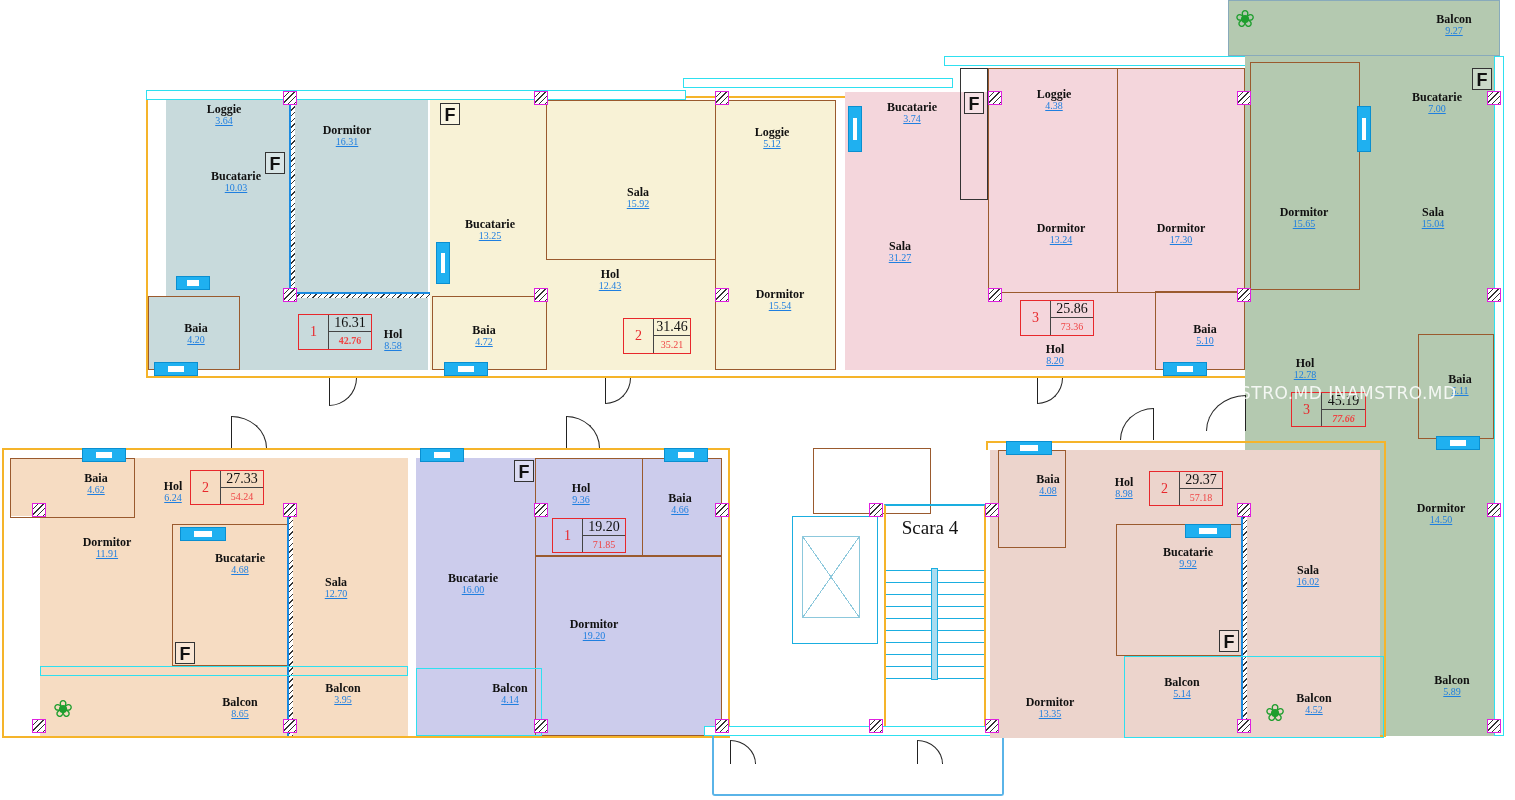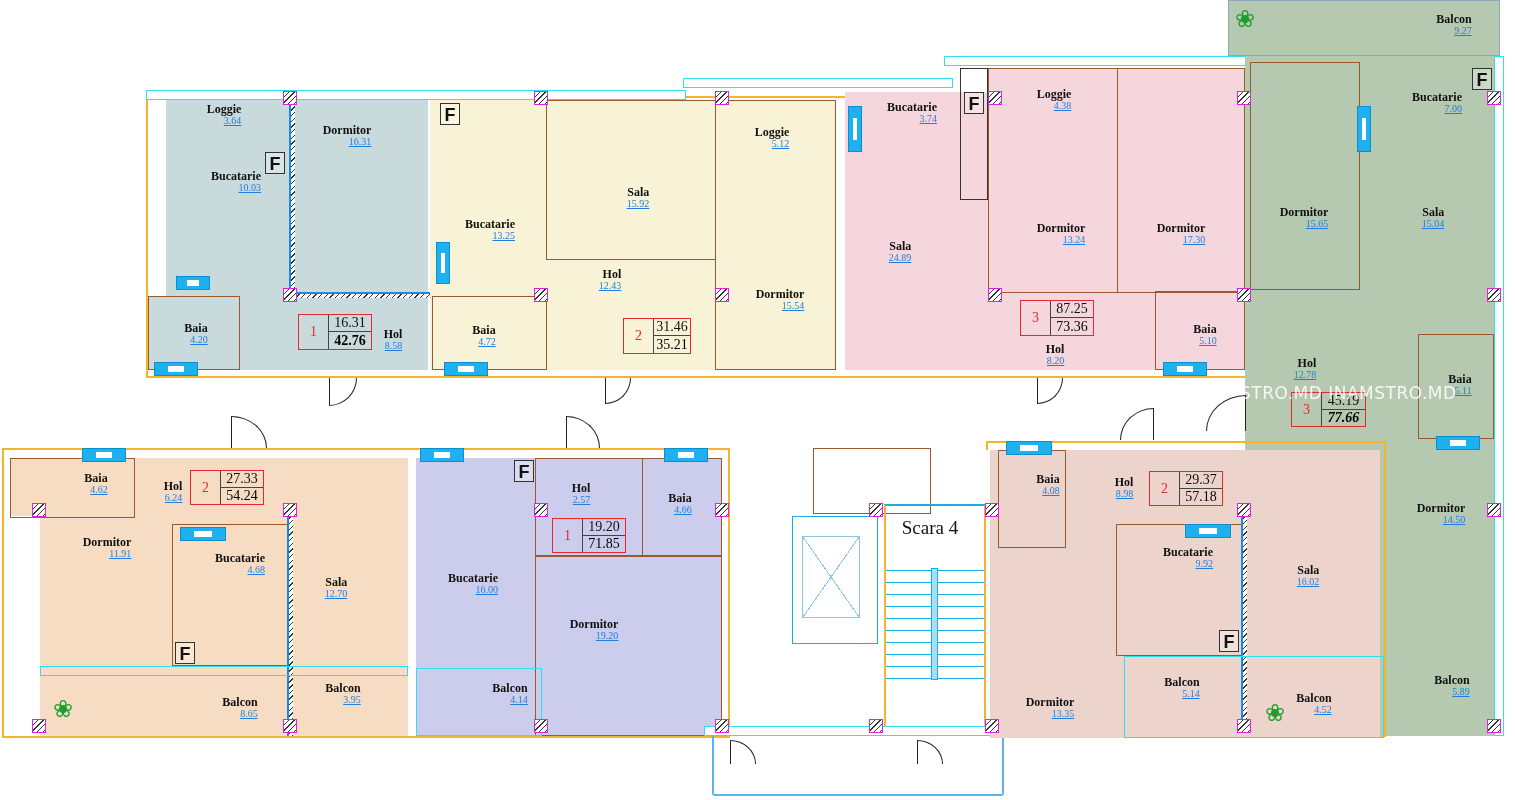--- a/index.html
+++ b/index.html
@@ -2,27 +2,27 @@
 <html><head>
 <meta charset="utf-8">
 <style>
   * { box-sizing: border-box; margin: 0; padding: 0; }
   html, body { width: 1515px; height: 800px; background: #ffffff; overflow: hidden; }
   body { position: relative; font-family: "Liberation Serif", serif; }
   #plan { position: absolute; left: 0; top: 0; width: 1515px; height: 800px; }
   .zone { position: absolute; }
   .room { position: absolute; border: 1.5px solid #9a5a2e; }
   .room.nob { border: none; }
-  .lbl { position: absolute; text-align: right; white-space: nowrap; transform: translateX(-50%); line-height: 1.05; }
+  .lbl { position: absolute; text-align: center; white-space: nowrap; transform: translateX(-50%); line-height: 1.05; }
   .lbl .n { display: block; font-weight: bold; font-size: 12px; color: #111; }
   .lbl .a { display: block; font-size: 10px; color: #1f7fe0; text-decoration: underline; }
   .badge { position: absolute; border: 1px solid #e8282c; display: grid; grid-template-columns: 30px 1fr; grid-template-rows: 1fr 1fr; background: transparent; }
   .badge .rooms { grid-row: 1 / 3; border-right: 1px solid #444; color: #e8282c; font-size: 14px; display: flex; align-items: center; justify-content: center; }
   .badge .liv { border-bottom: 1px solid #444; color: #111; font-size: 14px; display: flex; align-items: center; justify-content: center; }
-  .badge .tot { color: #000000; font-size: 14px; display: flex; align-items: center; justify-content: center; }
+  .badge .tot { color: #ef4444; font-size: 10px; display: flex; align-items: center; justify-content: center; }
   .wall-out { position: absolute; border: 2px solid #f5b42a; }
   .win { position: absolute; background: #1fb0f0; border: 1px solid #0a8fd0; }
   .win::after { content: ""; position: absolute; left: 30%; top: 25%; width: 40%; height: 50%; background: #fff; }
   .col { position: absolute; width: 14px; height: 14px; border: 1.5px solid #e020e0; background: repeating-linear-gradient(135deg, #fff 0 3px, #333 3px 4px); }
   .ftag { position: absolute; width: 20px; height: 22px; border: 1px solid #333; font-family: "Liberation Sans", sans-serif; font-weight: bold; font-size: 18px; text-align: center; line-height: 22px; color: #111; background: rgba(255,255,255,0.3); }
   .glass { position: absolute; border: 1.5px solid #2ee0f0; background: #fff; }
   .stairs { position: absolute; }
   .step { position: absolute; left: 0; right: 0; height: 0; border-top: 1.5px solid #1aaee0; }
   .watermark { position: absolute; color: rgba(255,255,255,0.85); font-family: "DejaVu Sans", sans-serif; font-size: 17px; letter-spacing: 0.5px; white-space: nowrap; }
   .door { position: absolute; border: 1px solid #222; border-radius: 0 100% 0 0; border-left: 1.5px solid #222; border-bottom: none; }
@@ -118,41 +118,41 @@
   <div class="lbl" style="left:912px;top:101px;">
       <span class="n">Bucatarie</span>
       <span class="a">3.74</span>
     </div>
   <div class="lbl" style="left:1054px;top:88px;">
       <span class="n">Loggie</span>
       <span class="a">4.38</span>
     </div>
   <div class="lbl" style="left:900px;top:240px;">
       <span class="n">Sala</span>
-      <span class="a">24.89</span>
+      <span class="a">31.27</span>
     </div>
   <div class="lbl" style="left:1061px;top:222px;">
       <span class="n">Dormitor</span>
       <span class="a">13.24</span>
     </div>
   <div class="lbl" style="left:1181px;top:222px;">
       <span class="n">Dormitor</span>
       <span class="a">17.30</span>
     </div>
   <div class="lbl" style="left:1055px;top:343px;">
       <span class="n">Hol</span>
       <span class="a">8.20</span>
     </div>
   <div class="lbl" style="left:1205px;top:323px;">
       <span class="n">Baia</span>
       <span class="a">5.10</span>
     </div>
   <div class="badge" style="left:1020px;top:300px;width:74px;height:36px;">
     <span class="rooms">3</span>
-    <span class="liv">87.25</span>
+    <span class="liv">25.86</span>
     <span class="tot">73.36</span>
   </div>
 
   <div class="zone" style="left:1245px;top:56px;width:250px;height:680px;background:#b4c9b0;"></div>
   <div class="zone" style="left:1250px;top:290px;width:130px;height:150px;background:#b4c9b0;"></div>
   <div class="zone" style="left:1228px;top:0px;width:272px;height:56px;background:#b4c9b0;border:1px solid #8ab;"></div>
   <div class="room" style="left:1250px;top:62px;width:110px;height:228px;"></div>
   <div class="room" style="left:1418px;top:334px;width:76px;height:105px;"></div>
   <div class="ftag" style="left:1472px;top:68px;">F</div>
   <div class="glass" style="left:1494px;top:56px;width:10px;height:680px;"></div>
@@ -244,21 +244,21 @@
 
   <div class="zone" style="left:416px;top:458px;width:306px;height:278px;background:#ccccec;"></div>
   <div class="room" style="left:535px;top:458px;width:108px;height:98px;"></div>
   <div class="room" style="left:642px;top:458px;width:80px;height:98px;"></div>
   <div class="room" style="left:535px;top:556px;width:187px;height:180px;"></div>
   <div class="glass" style="left:416px;top:668px;width:126px;height:68px;background:transparent;"></div>
   <div class="ftag" style="left:514px;top:460px;">F</div>
 
   <div class="lbl" style="left:581px;top:482px;">
       <span class="n">Hol</span>
-      <span class="a">2.57</span>
+      <span class="a">9.36</span>
     </div>
   <div class="lbl" style="left:680px;top:492px;">
       <span class="n">Baia</span>
       <span class="a">4.66</span>
     </div>
   <div class="lbl" style="left:473px;top:572px;">
       <span class="n">Bucatarie</span>
       <span class="a">16.00</span>
     </div>
   <div class="lbl" style="left:594px;top:618px;">

